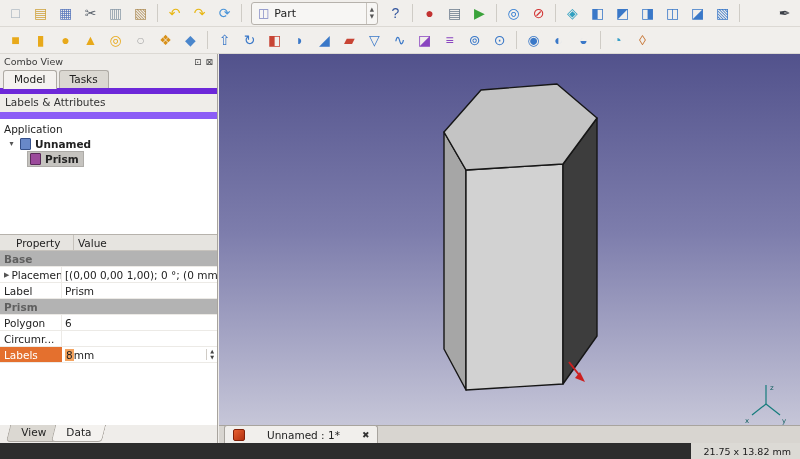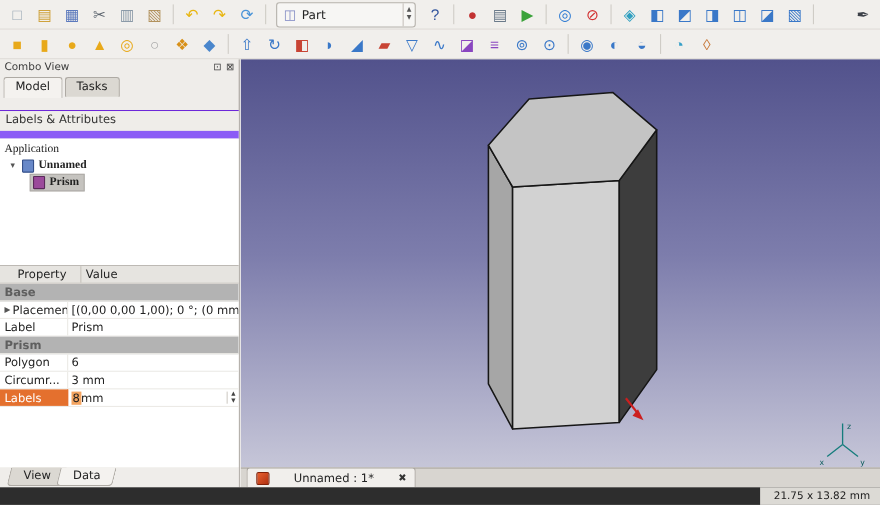--- a/index.html
+++ b/index.html
@@ -16,26 +16,26 @@
   .wb-selector{display:flex;align-items:center;gap:5px;height:21px;min-width:116px;padding:0 3px 0 6px;border:1px solid #b6b2ac;border-radius:3px;background:#f7f6f4;margin:0 5px;flex:none;}
   .wb-cube{font-size:12px;color:#7d86c2;}
   .wb-label{flex:1;font-size:11px;}
   .wb-arrows{display:flex;flex-direction:column;justify-content:center;gap:1px;font-size:5.5px;color:#555;border-left:1px solid #c8c4be;padding-left:3px;height:100%;line-height:1;}
 
   
   #combo{position:absolute;left:0;top:54px;width:218px;bottom:16px;background:#efedea;border-right:1px solid #a8a49e;box-sizing:border-box;display:flex;flex-direction:column;}
   .cv-header{height:15px;flex:none;display:flex;align-items:center;font-size:9.5px;color:#3a3a3a;padding:0 4px;}
   .cv-btns{margin-left:auto;display:flex;gap:4px;font-size:9px;color:#444;}
   .cv-btns span{cursor:default;}
-  .cv-tabs{display:flex;flex:none;padding:1px 0 12px 3px;border-bottom:1px solid #6d28d9;}
+  .cv-tabs{display:flex;flex:none;padding:1px 0 0 3px;border-bottom:6px solid #6d28d9;}
   .cv-tab{font-size:10.5px;padding:2px 10px 3px;background:#dbd8d2;border:1px solid #aeaaa4;border-bottom:none;border-radius:3px 3px 0 0;margin-right:2px;}
   .cv-tab.active{background:#f4f2ef;margin-bottom:-1px;padding-bottom:4px;}
   .tree-header{flex:none;font-size:10.5px;background:#efede9;border-bottom:7px solid #8b5cf6;padding:2px 5px;height:14px;color:#333;}
   .tree{flex:none;height:113px;background:#fff;border-bottom:1px solid #b6b2ac;padding-top:2px;overflow:hidden;}
-  .titem{display:flex;align-items:center;height:15px;gap:4px;font-size:10.5px;font-family:Liberation Serif, serif;}
+  .titem{display:flex;align-items:center;height:15px;gap:4px;font-size:10.5px;}
   .expander{font-size:8px;color:#555;width:9px;text-align:center;}
   .doc-icon{width:9px;height:10px;background:#6888c8;border:1px solid #35508a;border-radius:1px;flex:none;}
   .prism-icon{width:9px;height:10px;background:#9b4a9b;border:1px solid #5a2a5a;border-radius:1px;flex:none;}
   .selrow{display:flex;align-items:center;gap:4px;background:#c5c3bf;border:1px solid #aeaca8;padding:0 4px 0 2px;height:14px;}
   
   .props-header{flex:none;display:flex;height:15px;background:#e6e4e0;border-bottom:1px solid #c6c2bc;font-size:10.5px;align-items:center;padding-left:12px;}
   .ph-name{width:62px;flex:none;padding-left:4px;border-right:1px solid #c6c2bc;box-sizing:border-box;height:100%;display:flex;align-items:center;}
   .ph-value{flex:1;padding-left:4px;}
   #prop-rows{background:#fff;flex:1;overflow:hidden;font-size:10.5px;}
   .prow{display:flex;height:15px;border-bottom:1px solid #eceae6;align-items:stretch;}
@@ -295,21 +295,20 @@
         <div class="prow">
           <div class="pname">
             <span>Polygon</span>
           </div>
           <div class="pval">6</div>
         </div>
         <div class="prow">
           <div class="pname">
             <span>Circumr...</span>
           </div>
-          <div class="pval">3 mm</div>
         </div>
         <div class="prow sel">
           <div class="pname">
             <span>Labels</span>
           </div>
           <div class="pval">
             <span class="editsel">8</span>
             <span> mm</span>
             <span class="spin">
               <span>▲</span>

